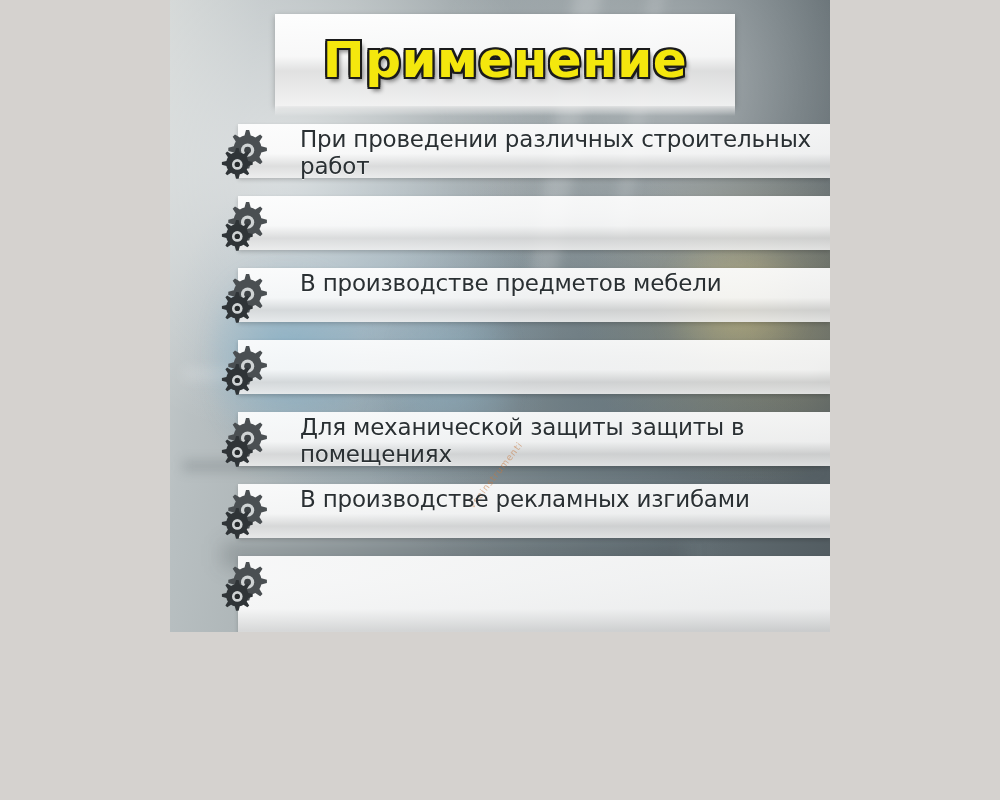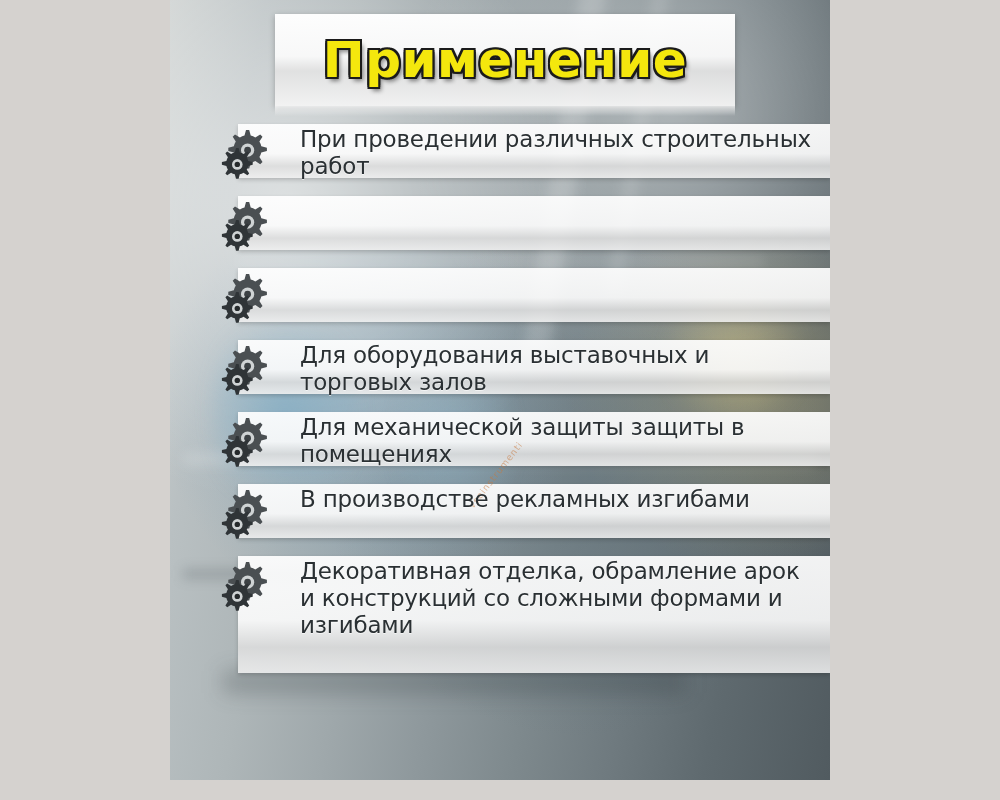--- a/index.html
+++ b/index.html
@@ -18,21 +18,21 @@
     height: 800px;
     background: #d5d2cf;
   }
 
   
   .poster {
     position: absolute;
     left: 170px;
     top: 0;
     width: 660px;
-    height: 780px;
+    height: 632px;
     overflow: hidden;
     background: #ffffff;
   }
 
   
   .bg-photo {
     position: absolute;
     inset: 0;
     background:
       radial-gradient(circle at 18% 26%, rgba(255,255,255,0.55) 0%, rgba(255,255,255,0) 38%),
@@ -253,39 +253,39 @@
             </g>
             <circle cx="31.6" cy="24.2" r="6.6" fill="#cfd3d4"></circle>
             <circle cx="31.6" cy="24.2" r="3.4" fill="#3c4144"></circle>
             <g fill="#2f3437">
               <path d="M20 22 l2.6 0 1.2 4.5 a13.6 13.6 0 0 1 3.7 1.5 l3.9-2.5 1.8 1.8 -2.5 3.9 a13.6 13.6 0 0 1 1.5 3.7 l4.5 1.2 0 2.6 -4.5 1.2 a13.6 13.6 0 0 1-1.5 3.7 l2.5 3.9 -1.8 1.8 -3.9-2.5 a13.6 13.6 0 0 1-3.7 1.5 l-1.2 4.5 -2.6 0 -1.2-4.5 a13.6 13.6 0 0 1-3.7-1.5 l-3.9 2.5 -1.8-1.8 2.5-3.9 a13.6 13.6 0 0 1-1.5-3.7 l-4.5-1.2 0-2.6 4.5-1.2 a13.6 13.6 0 0 1 1.5-3.7 l-2.5-3.9 1.8-1.8 3.9 2.5 a13.6 13.6 0 0 1 3.7-1.5 z"></path>
             </g>
             <circle cx="21.3" cy="38.4" r="5.3" fill="#cfd3d4"></circle>
             <circle cx="21.3" cy="38.4" r="2.7" fill="#25292b"></circle>
           </svg>
         </div>
-      </div>
-
-      <div class="item">
-        <div class="item-bar"></div>
-        <div class="gear">
-          <svg viewBox="0 0 56 56" aria-hidden="true">
-            <g fill="#4a4f52">
-              <path d="M30 4 l3.2 0 1.5 5.6 a17 17 0 0 1 4.6 1.9 l4.9-3.1 2.3 2.3 -3.1 4.9 a17 17 0 0 1 1.9 4.6 l5.6 1.5 0 3.2 -5.6 1.5 a17 17 0 0 1-1.9 4.6 l3.1 4.9 -2.3 2.3 -4.9-3.1 a17 17 0 0 1-4.6 1.9 l-1.5 5.6 -3.2 0 -1.5-5.6 a17 17 0 0 1-4.6-1.9 l-4.9 3.1 -2.3-2.3 3.1-4.9 a17 17 0 0 1-1.9-4.6 l-5.6-1.5 0-3.2 5.6-1.5 a17 17 0 0 1 1.9-4.6 l-3.1-4.9 2.3-2.3 4.9 3.1 a17 17 0 0 1 4.6-1.9 z"></path>
-            </g>
-            <circle cx="31.6" cy="24.2" r="6.6" fill="#cfd3d4"></circle>
-            <circle cx="31.6" cy="24.2" r="3.4" fill="#3c4144"></circle>
-            <g fill="#2f3437">
-              <path d="M20 22 l2.6 0 1.2 4.5 a13.6 13.6 0 0 1 3.7 1.5 l3.9-2.5 1.8 1.8 -2.5 3.9 a13.6 13.6 0 0 1 1.5 3.7 l4.5 1.2 0 2.6 -4.5 1.2 a13.6 13.6 0 0 1-1.5 3.7 l2.5 3.9 -1.8 1.8 -3.9-2.5 a13.6 13.6 0 0 1-3.7 1.5 l-1.2 4.5 -2.6 0 -1.2-4.5 a13.6 13.6 0 0 1-3.7-1.5 l-3.9 2.5 -1.8-1.8 2.5-3.9 a13.6 13.6 0 0 1-1.5-3.7 l-4.5-1.2 0-2.6 4.5-1.2 a13.6 13.6 0 0 1 1.5-3.7 l-2.5-3.9 1.8-1.8 3.9 2.5 a13.6 13.6 0 0 1 3.7-1.5 z"></path>
-            </g>
-            <circle cx="21.3" cy="38.4" r="5.3" fill="#cfd3d4"></circle>
-            <circle cx="21.3" cy="38.4" r="2.7" fill="#25292b"></circle>
-          </svg>
-        </div>
-        <div class="item-text">Для оборудования выставочных и торговых залов</div>
+        <div class="item-text">В производстве предметов мебели</div>
+      </div>
+
+      <div class="item">
+        <div class="item-bar"></div>
+        <div class="gear">
+          <svg viewBox="0 0 56 56" aria-hidden="true">
+            <g fill="#4a4f52">
+              <path d="M30 4 l3.2 0 1.5 5.6 a17 17 0 0 1 4.6 1.9 l4.9-3.1 2.3 2.3 -3.1 4.9 a17 17 0 0 1 1.9 4.6 l5.6 1.5 0 3.2 -5.6 1.5 a17 17 0 0 1-1.9 4.6 l3.1 4.9 -2.3 2.3 -4.9-3.1 a17 17 0 0 1-4.6 1.9 l-1.5 5.6 -3.2 0 -1.5-5.6 a17 17 0 0 1-4.6-1.9 l-4.9 3.1 -2.3-2.3 3.1-4.9 a17 17 0 0 1-1.9-4.6 l-5.6-1.5 0-3.2 5.6-1.5 a17 17 0 0 1 1.9-4.6 l-3.1-4.9 2.3-2.3 4.9 3.1 a17 17 0 0 1 4.6-1.9 z"></path>
+            </g>
+            <circle cx="31.6" cy="24.2" r="6.6" fill="#cfd3d4"></circle>
+            <circle cx="31.6" cy="24.2" r="3.4" fill="#3c4144"></circle>
+            <g fill="#2f3437">
+              <path d="M20 22 l2.6 0 1.2 4.5 a13.6 13.6 0 0 1 3.7 1.5 l3.9-2.5 1.8 1.8 -2.5 3.9 a13.6 13.6 0 0 1 1.5 3.7 l4.5 1.2 0 2.6 -4.5 1.2 a13.6 13.6 0 0 1-1.5 3.7 l2.5 3.9 -1.8 1.8 -3.9-2.5 a13.6 13.6 0 0 1-3.7 1.5 l-1.2 4.5 -2.6 0 -1.2-4.5 a13.6 13.6 0 0 1-3.7-1.5 l-3.9 2.5 -1.8-1.8 2.5-3.9 a13.6 13.6 0 0 1-1.5-3.7 l-4.5-1.2 0-2.6 4.5-1.2 a13.6 13.6 0 0 1 1.5-3.7 l-2.5-3.9 1.8-1.8 3.9 2.5 a13.6 13.6 0 0 1 3.7-1.5 z"></path>
+            </g>
+            <circle cx="21.3" cy="38.4" r="5.3" fill="#cfd3d4"></circle>
+            <circle cx="21.3" cy="38.4" r="2.7" fill="#25292b"></circle>
+          </svg>
+        </div>
       </div>
 
       <div class="item">
         <div class="item-bar"></div>
         <div class="gear">
           <svg viewBox="0 0 56 56" aria-hidden="true">
             <g fill="#4a4f52">
               <path d="M30 4 l3.2 0 1.5 5.6 a17 17 0 0 1 4.6 1.9 l4.9-3.1 2.3 2.3 -3.1 4.9 a17 17 0 0 1 1.9 4.6 l5.6 1.5 0 3.2 -5.6 1.5 a17 17 0 0 1-1.9 4.6 l3.1 4.9 -2.3 2.3 -4.9-3.1 a17 17 0 0 1-4.6 1.9 l-1.5 5.6 -3.2 0 -1.5-5.6 a17 17 0 0 1-4.6-1.9 l-4.9 3.1 -2.3-2.3 3.1-4.9 a17 17 0 0 1-1.9-4.6 l-5.6-1.5 0-3.2 5.6-1.5 a17 17 0 0 1 1.9-4.6 l-3.1-4.9 2.3-2.3 4.9 3.1 a17 17 0 0 1 4.6-1.9 z"></path>
             </g>
             <circle cx="31.6" cy="24.2" r="6.6" fill="#cfd3d4"></circle>
@@ -328,20 +328,19 @@
             </g>
             <circle cx="31.6" cy="24.2" r="6.6" fill="#cfd3d4"></circle>
             <circle cx="31.6" cy="24.2" r="3.4" fill="#3c4144"></circle>
             <g fill="#2f3437">
               <path d="M20 22 l2.6 0 1.2 4.5 a13.6 13.6 0 0 1 3.7 1.5 l3.9-2.5 1.8 1.8 -2.5 3.9 a13.6 13.6 0 0 1 1.5 3.7 l4.5 1.2 0 2.6 -4.5 1.2 a13.6 13.6 0 0 1-1.5 3.7 l2.5 3.9 -1.8 1.8 -3.9-2.5 a13.6 13.6 0 0 1-3.7 1.5 l-1.2 4.5 -2.6 0 -1.2-4.5 a13.6 13.6 0 0 1-3.7-1.5 l-3.9 2.5 -1.8-1.8 2.5-3.9 a13.6 13.6 0 0 1-1.5-3.7 l-4.5-1.2 0-2.6 4.5-1.2 a13.6 13.6 0 0 1 1.5-3.7 l-2.5-3.9 1.8-1.8 3.9 2.5 a13.6 13.6 0 0 1 3.7-1.5 z"></path>
             </g>
             <circle cx="21.3" cy="38.4" r="5.3" fill="#cfd3d4"></circle>
             <circle cx="21.3" cy="38.4" r="2.7" fill="#25292b"></circle>
           </svg>
         </div>
-        <div class="item-text">Декоративная отделка, обрамление арок и конструкций со сложными формами и изгибами</div>
       </div>
 
     </div>
 
     <div class="watermark">vseinstrumenti</div>
   </div>
 </div>
 
 </body></html>

